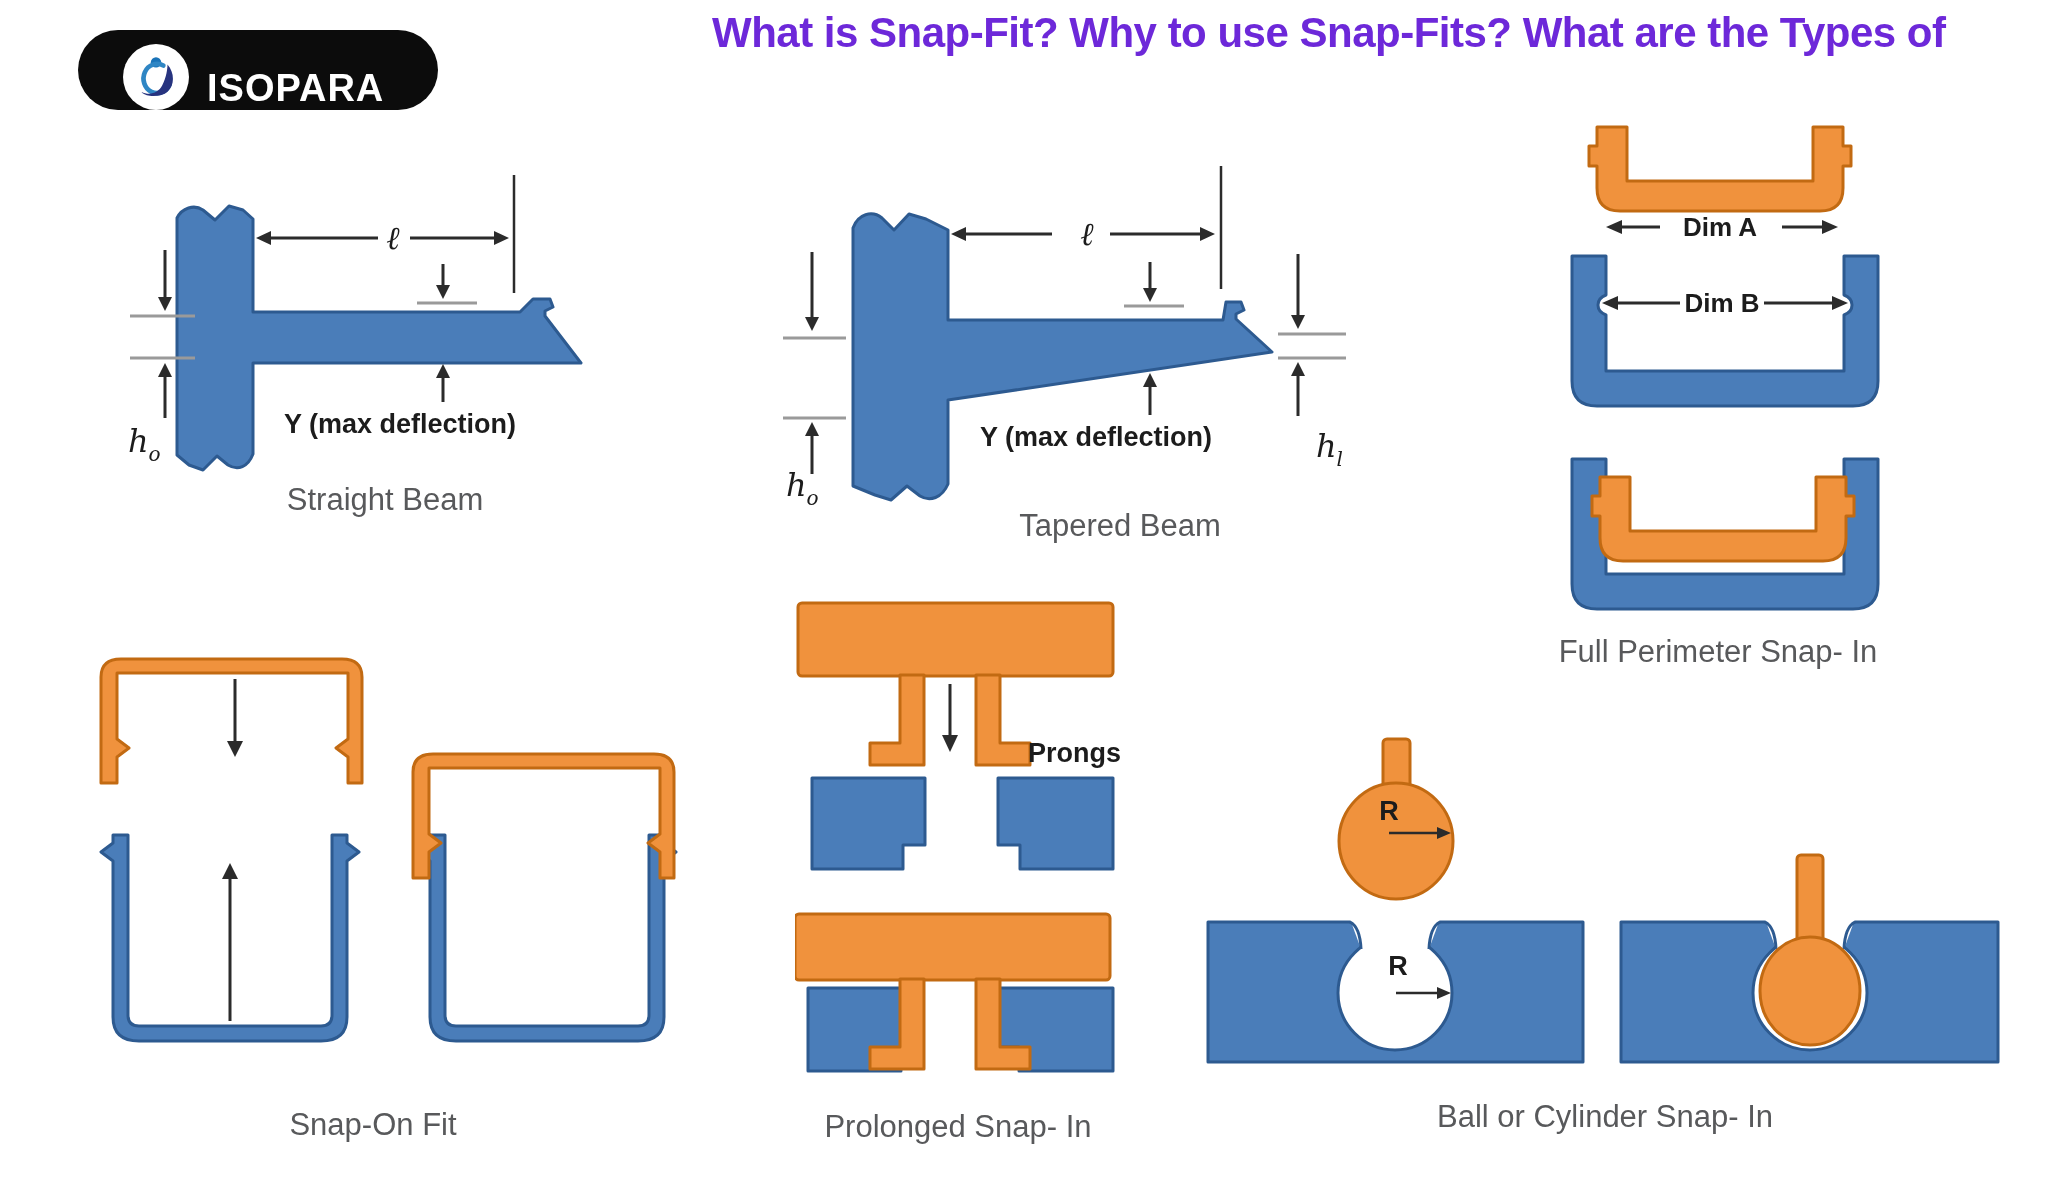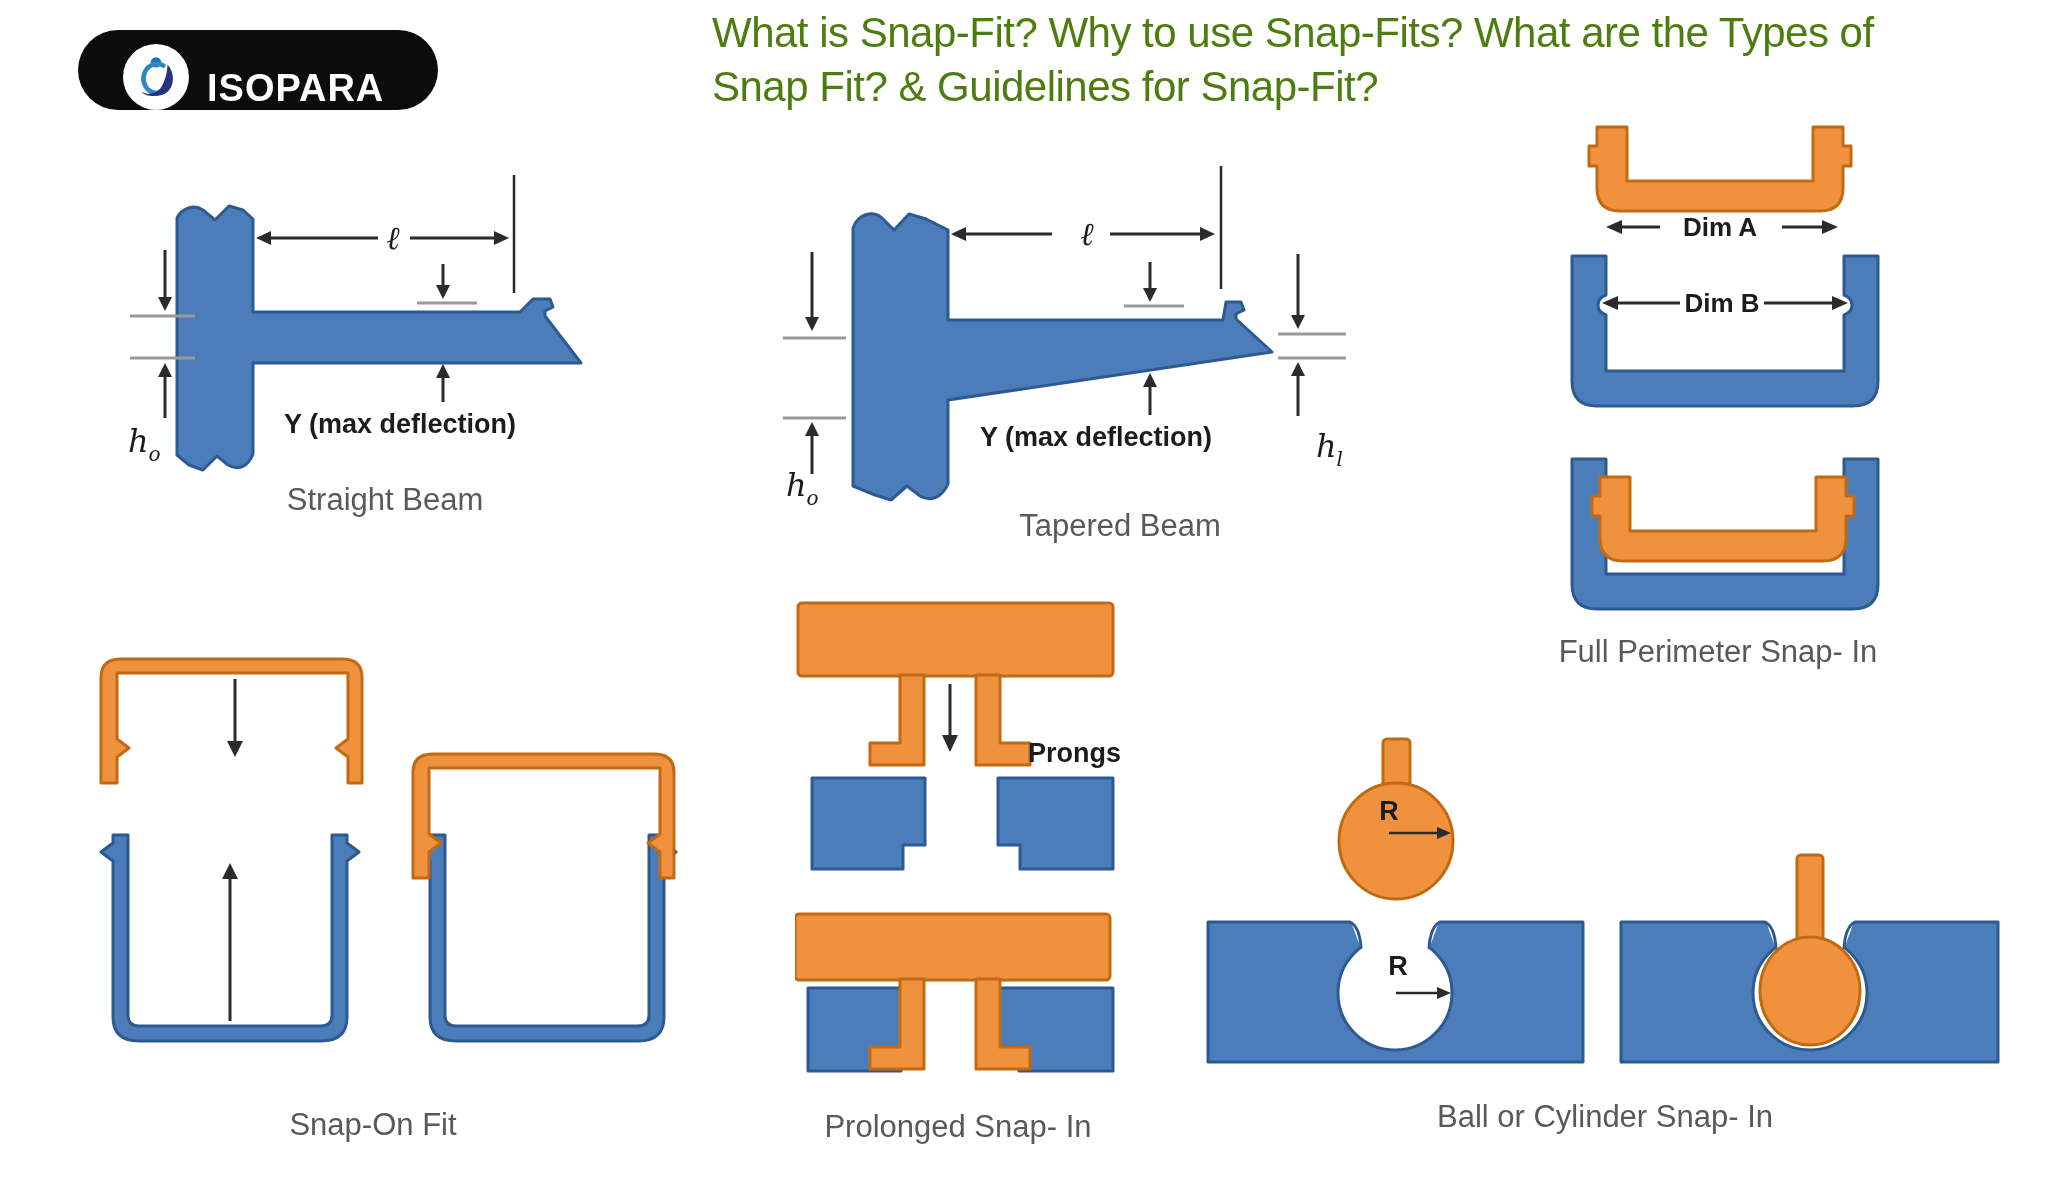--- a/index.html
+++ b/index.html
@@ -9,22 +9,22 @@
 
   
   .logo-pill{left:78px;top:30px;width:360px;height:80px;border-radius:42px;
     background:var(--logo_bg);display:flex;align-items:flex-end;}
   .logo-circle{width:66px;height:66px;border-radius:50%;background:#fff;
     margin-left:45px;display:flex;align-items:center;justify-content:center;}
   .logo-text{color:#fff;font-size:38px;font-weight:700;letter-spacing:1px;
     margin-left:18px;}
 
   
-  .page-title{left:712px;top:6px;width:1300px;font-size:42px;font-weight:400;
-    color:#4d7c0f;line-height:54px;letter-spacing:-0.5px;}
+  .page-title{left:712px;top:6px;width:1300px;font-size:42px;font-weight:700;
+    color:#6d28d9;line-height:54px;letter-spacing:-0.5px;}
 
   
   .blue{fill:var(--blue_fill);stroke:var(--blue_stroke);stroke-width:3;stroke-linejoin:round;}
   .orange{fill:var(--orange_fill);stroke:var(--orange_stroke);stroke-width:3;stroke-linejoin:round;}
   .dimline{stroke:var(--line_dark);stroke-width:3;fill:none;}
   .thinline{stroke:var(--line_dark);stroke-width:2.5;fill:none;}
   .dimhead{fill:var(--line_dark);stroke:none;}
   .refline{stroke:var(--ref_gray);stroke-width:3;fill:none;}
   .dimtext{font-family:"Liberation Sans",sans-serif;font-weight:bold;font-size:27px;fill:#1c1c1c;}
   .bigdim{font-size:26px;}
@@ -43,21 +43,20 @@
       <circle cx="22" cy="8" r="5" fill="#1a73b8"></circle>
       <path d="M29,11 A13,14 0 1 0 35,29" fill="none" stroke="#2f86c4" stroke-width="4.5" stroke-linecap="round"></path>
       <path d="M33,10 C40,18 40,30 33,36 Q27,41 16,40 Q10,39 8,36 C15,40 24,38 28,30 C32,22 33,14 33,10 Z" fill="#27337f"></path>
     </svg>
   </div>
   <span class="logo-text">ISOPARA</span>
 </div>
 
 <div class="abs page-title">
   <div>What is Snap-Fit? Why to use Snap-Fits? What are the Types of</div>
-  <div>Snap Fit? &amp; Guidelines for Snap-Fit?</div>
 </div>
 
 <svg class="abs" style="left:100px;top:150px" width="520" height="390" viewBox="0 0 520 390">
   <path class="blue" d="M77,68 C82,58 94,54 103,60 L115,70 L129,56 L143,60 L153,69
            L153,162 L420,162 L433,149 L450,149 L453,157 L445,161 L445,166
            L481,213 L153,213 L153,304
            C148,317 138,321 128,315 L117,306 L103,320 L89,315 L77,305 Z"></path>
 
   <polygon class="dimhead" points="156,88 171,81 171,95"></polygon>
   <line class="dimline" x1="169" y1="88" x2="278" y2="88"></line>

